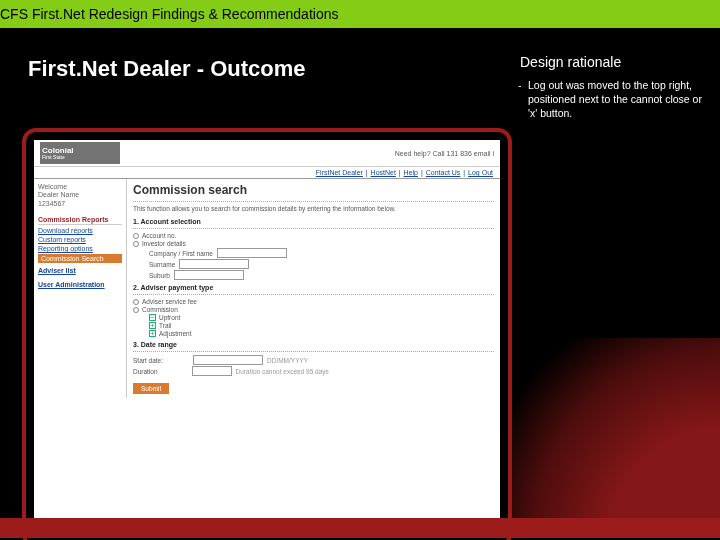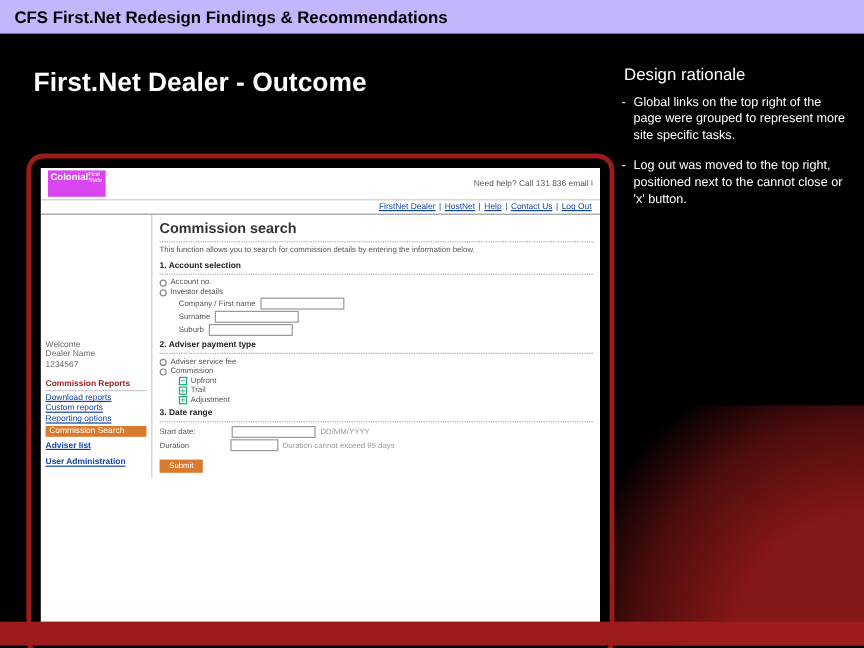--- a/index.html
+++ b/index.html
@@ -1,35 +1,35 @@
 <!DOCTYPE html>
 <html><head>
 <meta charset="utf-8">
 <style>
   * { margin: 0; padding: 0; box-sizing: border-box; }
   body { width: 720px; height: 540px; background: #000; font-family: Arial, sans-serif; overflow: hidden; position: relative; }
   
-  .header-bar { background: #c4b5fd; padding: 6px 12px; font-size: 14px; font-weight: bold; color: #000; }
+  .header-bar { background: #84cc16; padding: 6px 0; font-size: 14px; font-weight: normal; color: #000; }
   
   .content-area { display: flex; position: relative; height: calc(100% - 30px); }
   
   .main-title { color: #fff; font-size: 22px; font-weight: bold; position: absolute; top: 28px; left: 28px; }
   
   .red-boundary { position: absolute; top: 100px; left: 22px; width: 490px; height: 420px; border: 4px solid #9c1b1b; border-radius: 14px; background: #000; }
   
   .screenshot-mock { position: absolute; top: 8px; left: 8px; right: 8px; bottom: 8px; background: #fff; font-size: 7px; color: #444; overflow: hidden; }
   
   .mock-topbar { display: flex; justify-content: space-between; align-items: center; padding: 2px 6px; border-bottom: 1px solid #ccc; font-size: 7px; }
-  .mock-logo { width: 48px; height: 22px; background: #d946ef; color: #fff; font-size: 8px; font-weight: bold; display: flex; flex-direction: row; justify-content: center; padding: 2px; line-height: 1; }
+  .mock-logo { width: 80px; height: 22px; background: #737373; color: #fff; font-size: 8px; font-weight: bold; display: flex; flex-direction: column; justify-content: center; padding: 2px; line-height: 1; }
   .mock-logo-sub { font-size: 5px; font-weight: normal; }
   .mock-help { color: #555; }
   .mock-navlinks { text-align: right; padding: 2px 6px; font-size: 7px; color: #1346a0; border-bottom: 1px solid #999; }
   .mock-navlinks span { text-decoration: underline; margin: 0 1px; }
   
-  .mock-body { display: flex; align-items: flex-end; }
+  .mock-body { display: flex; }
   .mock-sidebar { width: 92px; padding: 4px; font-size: 7px; }
   .mock-welcome { color: #666; margin-bottom: 8px; line-height: 1.2; }
   .mock-section-title { color: #9c1b1b; font-weight: bold; font-size: 7px; margin: 4px 0 2px; border-bottom: 1px solid #ccc; padding-bottom: 1px; }
   .mock-menu-item { color: #1346a0; text-decoration: underline; margin: 2px 0; display: block; font-size: 7px; }
   .mock-menu-item.active-item { background: #d97b2e; color: #fff; text-decoration: none; padding: 1px 3px; }
   
   .mock-main { flex: 1; padding: 4px 6px; border-left: 1px solid #ccc; }
   .mock-heading { font-size: 12px; font-weight: bold; color: #333; margin-bottom: 4px; }
   .mock-hr { border-top: 1px dotted #aaa; margin: 3px 0; }
   .mock-desc { font-size: 6.5px; color: #555; margin-bottom: 6px; }
@@ -168,19 +168,18 @@
             </div>
           <button class="mock-submit">Submit</button>
         </div>
       </div>
     </div>
   </div>
 
   <div class="rationale-panel">
     <div class="rationale-title">Design rationale</div>
     <ul class="rationale-list">
-      <li>Global links on the top right of the page were grouped to represent more site specific tasks.</li>
       <li>Log out was moved to the top right, positioned next to the cannot close or 'x' button.</li>
     </ul>
   </div>
 
   <div class="bottom-red-band"></div>
 </div>
 
 </body></html>

